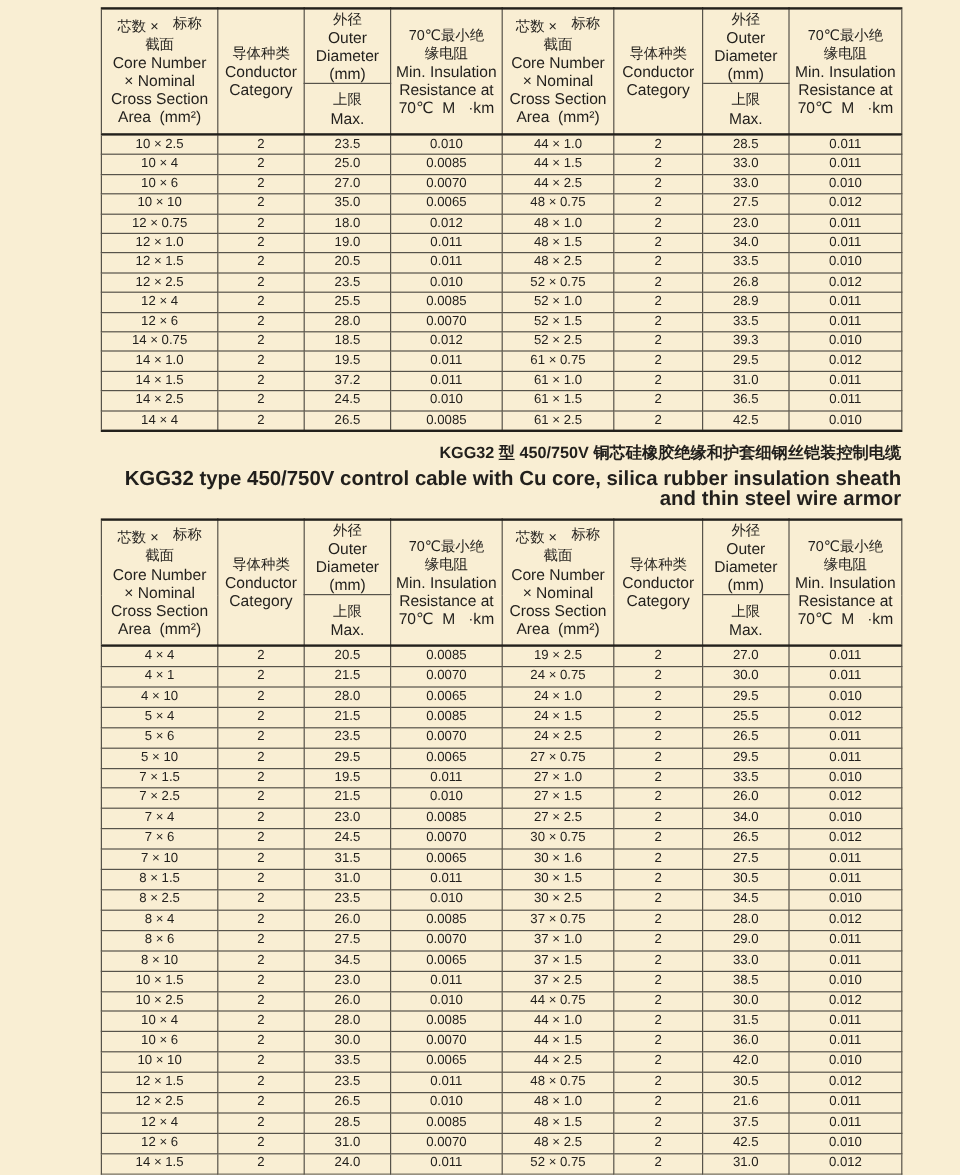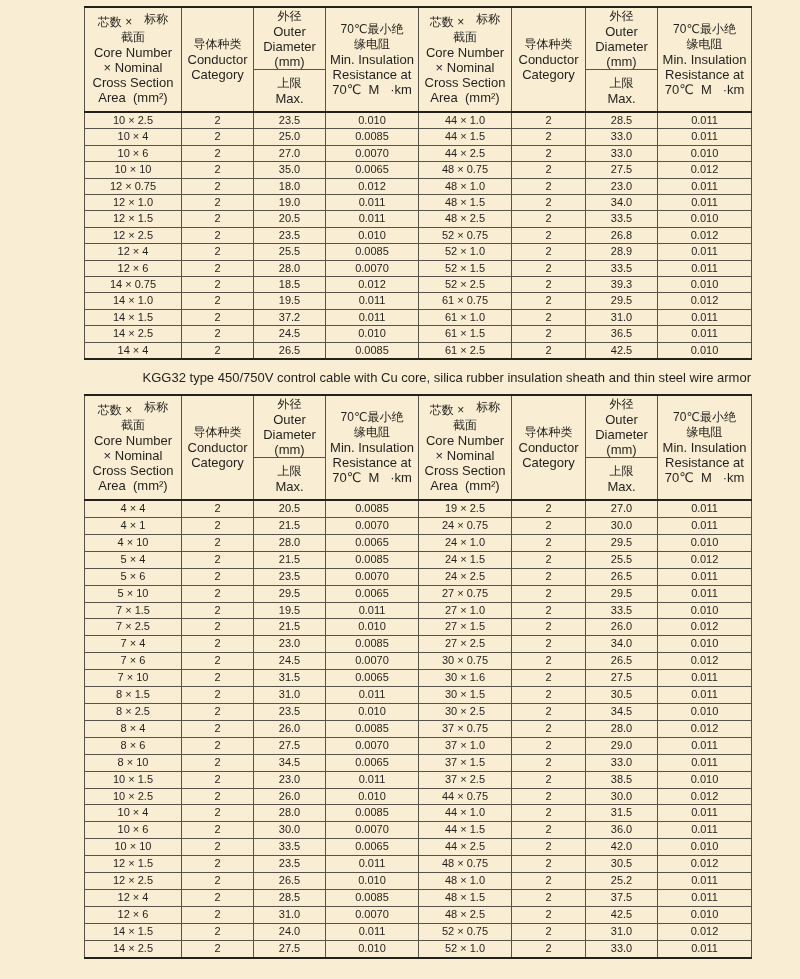--- a/index.html
+++ b/index.html
@@ -51,21 +51,21 @@
   .pre { white-space: pre; }
   .raised { position: relative; top: -3px; margin-left: 12px; }
   th.od { height: 61px; }
   th.odmax { height: 41px; }
   .titles {
     width: 667px;
     margin: 9px 0 8px 84px;
     text-align: right;
   }
   .t-zh { font-size: 13.5px; font-weight: bold; line-height: 17px; }
-  .t-en { font-size: 13px;   font-weight: normal; line-height: 17px; margin-top: 4px; }
+  .t-en { font-size: 17px;   font-weight: bold; line-height: 17px; margin-top: 4px; }
 </style>
 </head>
 <body>
 
 <div class="sheet">
 
   <table class="spec" id="table1">
     <colgroup>
       <col style="width:97px">
         <col style="width:72px">
@@ -290,20 +290,21 @@
           <td>0.0085</td>
           <td>61 × 2.5</td>
           <td>2</td>
           <td>42.5</td>
           <td>0.010</td>
         </tr>
       </tbody>
   </table>
 
   <div class="titles">
+    <div class="t-zh">KGG32 型 450/750V 铜芯硅橡胶绝缘和护套细钢丝铠装控制电缆</div>
     <div class="t-en">KGG32 type 450/750V control cable with Cu core, silica rubber insulation sheath and thin steel wire armor</div>
   </div>
 
   <table class="spec" id="table2">
     <colgroup>
       <col style="width:97px">
         <col style="width:72px">
         <col style="width:72px">
         <col style="width:93px">
       <col style="width:93px">
@@ -598,21 +599,21 @@
           <td>30.5</td>
           <td>0.012</td>
         </tr>
         <tr>
           <td>12 × 2.5</td>
           <td>2</td>
           <td>26.5</td>
           <td>0.010</td>
           <td>48 × 1.0</td>
           <td>2</td>
-          <td>25.2</td>
+          <td>21.6</td>
           <td>0.011</td>
         </tr>
         <tr>
           <td>12 × 4</td>
           <td>2</td>
           <td>28.5</td>
           <td>0.0085</td>
           <td>48 × 1.5</td>
           <td>2</td>
           <td>37.5</td>

